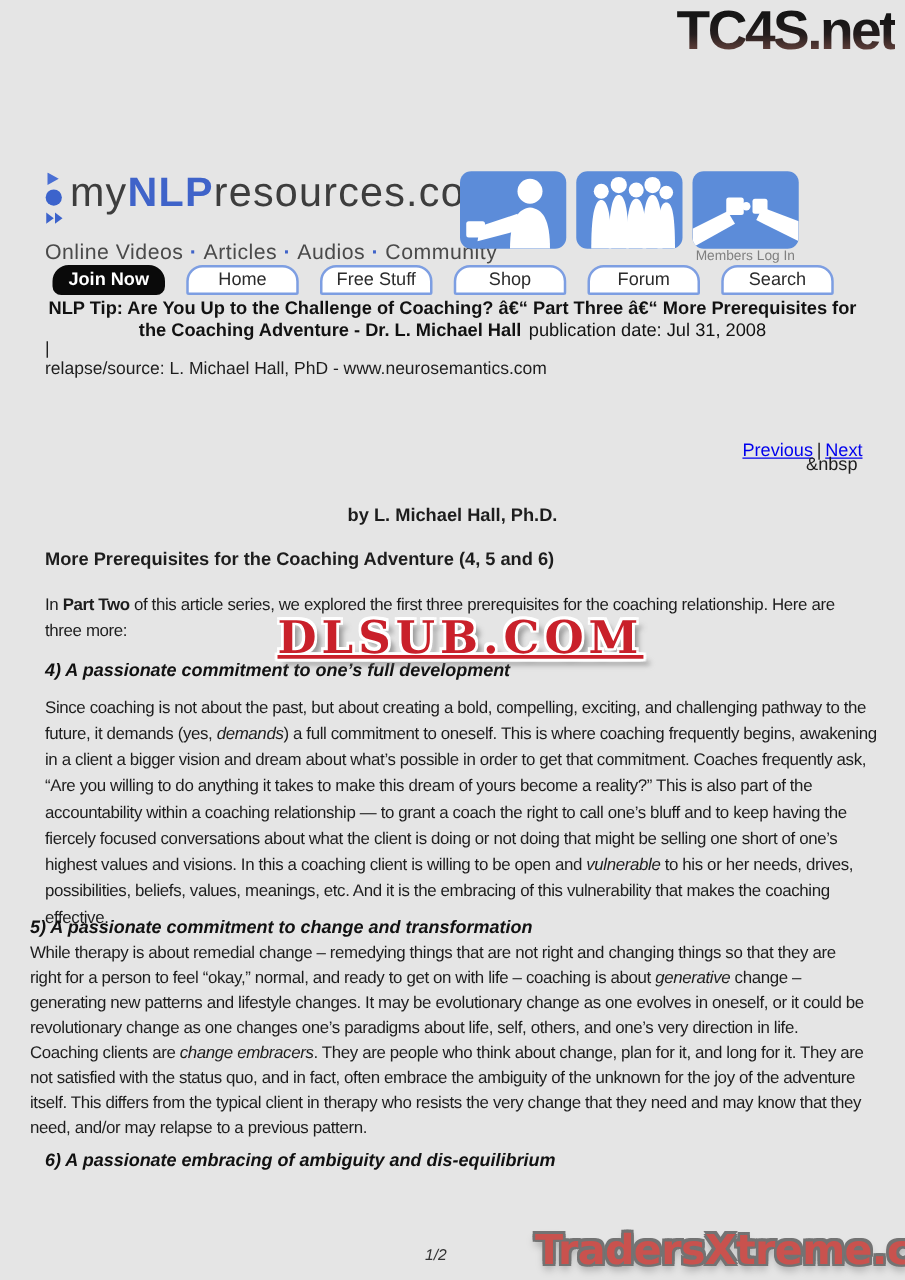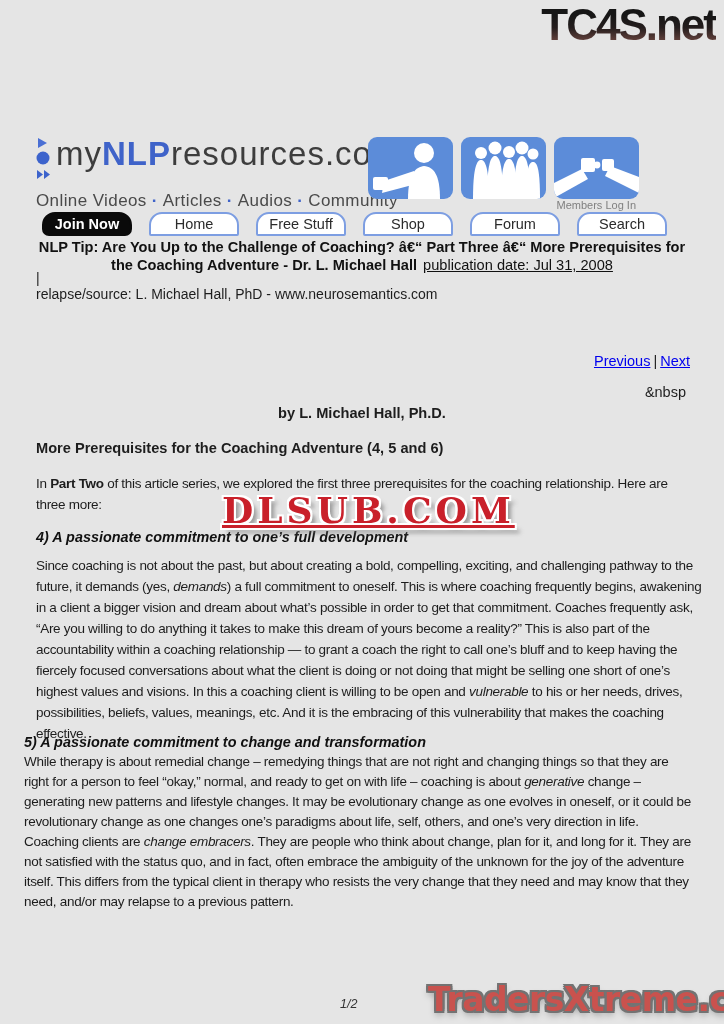--- a/index.html
+++ b/index.html
@@ -33,28 +33,28 @@
   .tab {
     width:90px; height:24px; display:flex; align-items:center; justify-content:center;
     font-size:14.5px; color:#2b2b2b; background:#fff;
     border:2px solid #7d9ee2; border-radius:13px 13px 2px 2px;
   }
   .tab-active { background:#0a0a0a; color:#fff; font-weight:bold; border-color:#0a0a0a;
                 border-radius:13px 13px 7px 7px; }
   
   .title-block { position:absolute; top:238px; left:38px; width:648px; text-align:center;
                  font-size:14.6px; font-weight:bold; line-height:18px; color:#111; }
-  .title-block .pubdate { font-weight:normal; margin-left:6px;text-decoration:underline; }
+  .title-block .pubdate { font-weight:normal; margin-left:6px; }
   .pipe { position:absolute; top:270px; left:36px; font-size:14px; }
   .author { position:absolute; top:286px; left:36px; font-size:14px; }
   
   .pager { position:absolute; top:353px; left:0; width:690px; text-align:right; font-size:14.5px; }
   .pager a { color:#0000ee; text-decoration:underline; cursor:pointer; }
   .pager .sep { color:#1d1d1d; padding:0 3px; }
-  .nbsp-line { position:absolute; top:384px; left:0; width:686px; text-align:right; font-size:14.5px; }
+  .nbsp-line { position:absolute; top:364px; left:0; width:686px; text-align:right; font-size:14.5px; }
   
   .byline { position:absolute; top:405px; left:38px; width:648px; text-align:center;
             font-size:14.6px; font-weight:bold; }
   .sec-heading { position:absolute; top:440px; left:36px; font-size:14.6px; font-weight:bold; }
   .body-text { font-size:13.5px; letter-spacing:-0.3px; line-height:21px; color:#1d1d1d; }
   .intro { position:absolute; top:473px; left:36px; width:664px; }
   .item-heading { font-size:14.4px; font-weight:bold; font-style:italic; color:#111; }
   .h4 { position:absolute; top:529px; left:36px; }
   .p4 { position:absolute; top:555px; left:36px; width:672px; }
   .sec5 { position:absolute; top:732px; left:24px; width:672px; line-height:20px; }
@@ -172,18 +172,19 @@
 
   <div class="h4 item-heading">4) A passionate commitment to one’s full development</div>
   <div class="p4 body-text"><span>Since coaching is not about the past, but about creating a bold, compelling, exciting, and challenging pathway to the future, it demands (yes, </span><i class="em">demands</i><span>) a full commitment to oneself. This is where coaching frequently begins, awakening in a client a bigger vision and dream about what’s possible in order to get that commitment. Coaches frequently ask, “Are you willing to do anything it takes to make this dream of yours become a reality?” This is also part of the accountability within a coaching relationship — to grant a coach the right to call one’s bluff and to keep having the fiercely focused conversations about what the client is doing or not doing that might be selling one short of one’s highest values and visions. In this a coaching client is willing to be open and </span><i class="em">vulnerable</i><span> to his or her needs, drives, possibilities, beliefs, values, meanings, etc. And it is the embracing of this vulnerability that makes the coaching effective.</span></div>
 
   <div class="sec5">
     <div class="item-heading">5) A passionate commitment to change and transformation</div>
     <div class="body-text"><span>While therapy is about remedial change – remedying things that are not right and changing things so that they are right for a person to feel “okay,” normal, and ready to get on with life – coaching is about </span><i class="em">generative</i><span> change – generating new patterns and lifestyle changes. It may be evolutionary change as one evolves in oneself, or it could be revolutionary change as one changes one’s paradigms about life, self, others, and one’s very direction in life.</span></div>
     <div class="body-text"><span>Coaching clients are </span><i class="em">change embracers</i><span>. They are people who think about change, plan for it, and long for it. They are not satisfied with the status quo, and in fact, often embrace the ambiguity of the unknown for the joy of the adventure itself. This differs from the typical client in therapy who resists the very change that they need and may know that they need, and/or may relapse to a previous pattern.</span></div>
   </div>
 
+  <div class="h6 item-heading">6) A passionate embracing of ambiguity and dis-equilibrium</div>
 
   <div class="pageno">1/2</div>
   <div class="dlsub">DLSUB.COM</div>
   <div class="traders">TradersXtreme.com</div>
 
 </div>
 
 </body></html>

